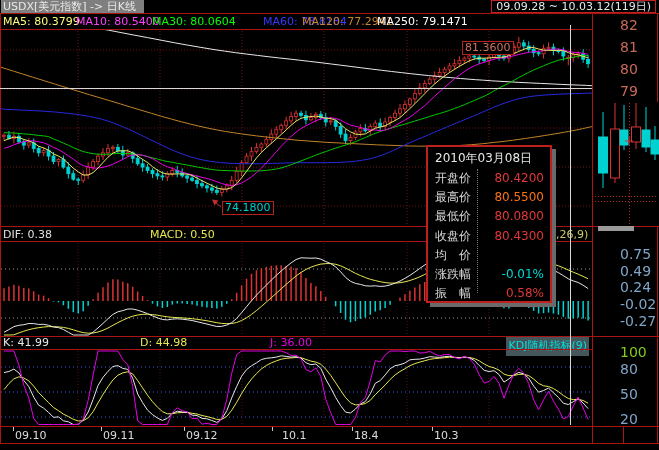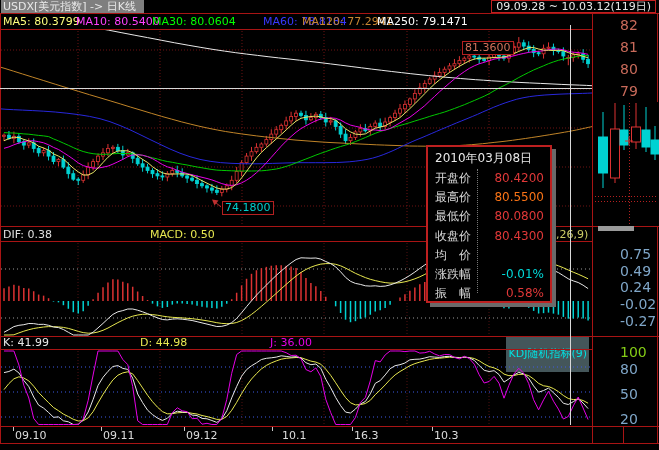--- a/index.html
+++ b/index.html
@@ -10,21 +10,21 @@
   .daterange{position:absolute;right:3px;top:0;height:11px;line-height:11px;border:1px solid #C02020;padding:0 4px;white-space:nowrap;}
   .ma-row{position:absolute;left:0;top:14px;width:592px;height:15px;font-size:11px;line-height:15px;}
   .ma-item{position:absolute;top:0;white-space:nowrap;}
   svg{position:absolute;display:block;background:transparent;}
   .sep-h{position:absolute;height:1px;background:#A81414;}
   .sep-v{position:absolute;width:1px;background:#A81414;}
   .hdr{position:absolute;left:0;width:592px;white-space:nowrap;font-size:11px;}
   #macd-header{top:228px;height:13px;line-height:13px;}
   #kdj-header{top:337px;height:12px;line-height:12px;}
   .hspan{position:absolute;top:0;}
-  .kdj-ind{position:absolute;right:3px;top:-1px;background:#44565A;color:#00E0E0;padding:12px 2px;}
+  .kdj-ind{position:absolute;right:3px;top:-1px;background:#44565A;color:#00E0E0;padding:4px 2px;}
   #xaxis{position:absolute;left:0;top:427px;width:659px;height:16px;font-size:11px;color:#DCDCDC;}
   .xlabel{position:absolute;top:2px;white-space:nowrap;}
   .xtick{position:absolute;top:0;width:1px;height:4px;background:#C8C8C8;}
   .rlabel{position:absolute;left:620px;font-size:14px;width:55px;white-space:nowrap;}
   .plabel{position:absolute;font-size:11px;line-height:12px;border:1px solid #B42020;padding:0 2px;background:#000;z-index:2;white-space:nowrap;}
   #plabel-high{left:462px;top:41px;color:#D0705A;}
   #plabel-low{left:222px;top:201px;color:#00CCCC;}
   .magnifier{position:absolute;left:594px;top:102px;width:65px;height:124px;border:1px solid #C02020;background:#000;z-index:8;box-sizing:border-box;}
   .gray-strip{position:absolute;left:598px;top:226px;width:36px;height:5px;background:#9A9A9A;z-index:9;}
   .popup{position:absolute;left:426px;top:145px;width:126px;height:158px;background:#000;border:2px solid #BE2020;
@@ -481,21 +481,21 @@
   <div id="xaxis">
       <div class="xtick" style="left: 13px;"></div>
       <div class="xlabel" style="left: 15px;">09.10</div>
       <div class="xtick" style="left: 101px;"></div>
       <div class="xlabel" style="left: 103px;">09.11</div>
       <div class="xtick" style="left: 184px;"></div>
       <div class="xlabel" style="left: 186px;">09.12</div>
       <div class="xtick" style="left: 272px;"></div>
       <div class="xlabel" style="left: 274px; margin-left: 8px;">10.1</div>
       <div class="xtick" style="left: 352px;"></div>
-      <div class="xlabel" style="left: 354px;">16.3</div>
+      <div class="xlabel" style="left: 354px;">18.4</div>
       <div class="xtick" style="left: 432px;"></div>
       <div class="xlabel" style="left: 434px;">10.3</div>
     </div>
 
   <div id="rscale">
       <div class="rlabel" style="top: 17px; color: rgb(200, 106, 90);">82</div>
       <div class="rlabel" style="top: 39px; color: rgb(200, 106, 90);">81</div>
       <div class="rlabel" style="top: 61px; color: rgb(200, 106, 90);">80</div>
       <div class="rlabel" style="top: 83px; color: rgb(200, 106, 90);">79</div>
       <div class="rlabel" style="top: 246px; color: rgb(127, 166, 200);">0.75</div>

